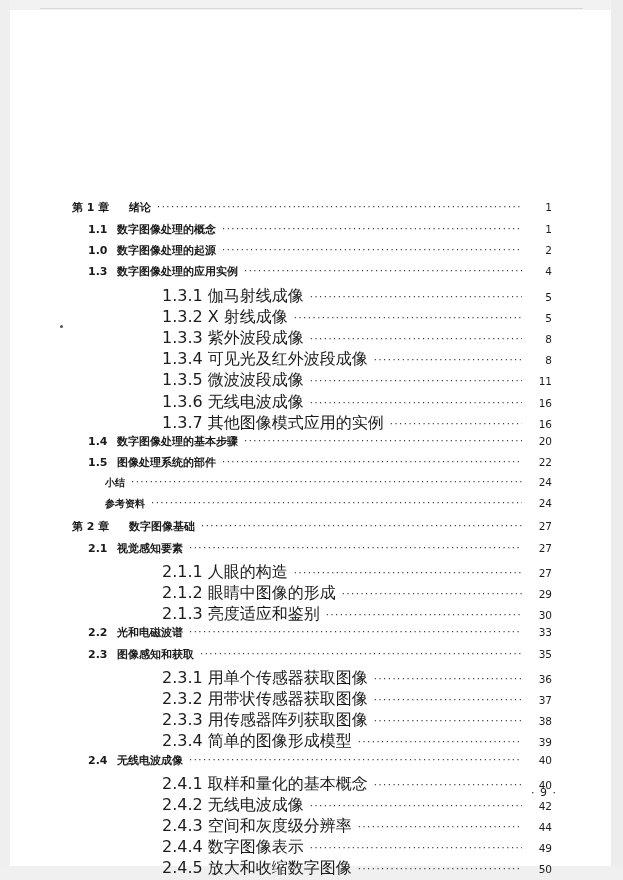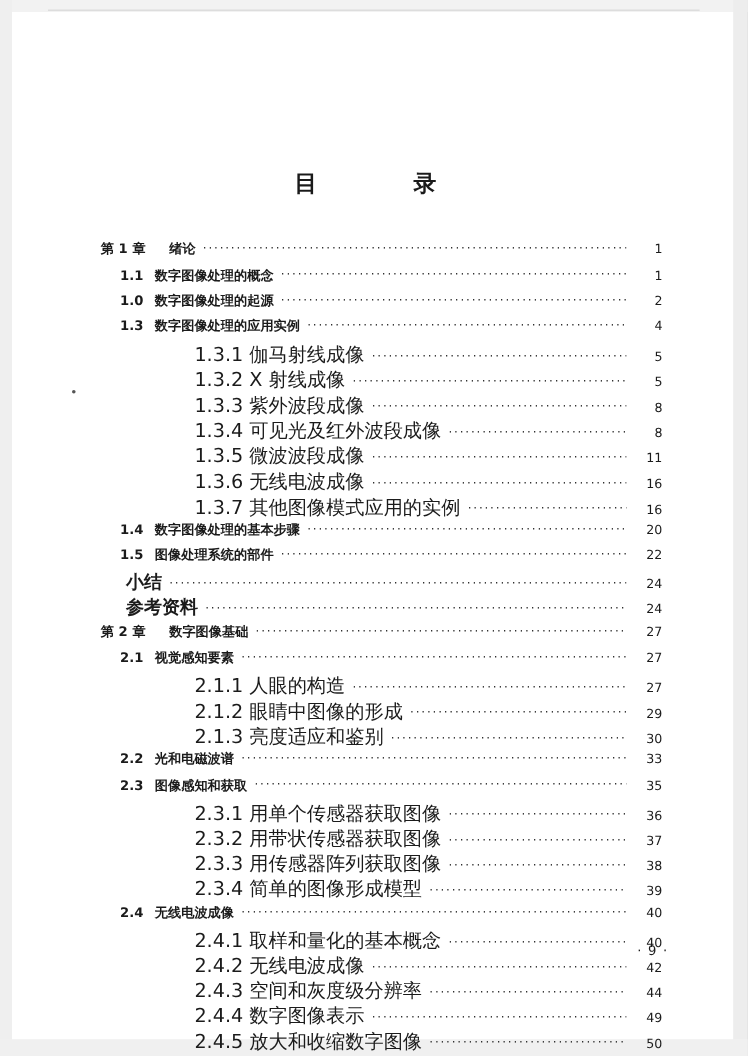--- a/index.html
+++ b/index.html
@@ -117,24 +117,24 @@
   .lvl-sec .num, .lvl-sec .lbl {
     font-weight: bold;
     font-size: 11px;
   }
   .lvl-sub .num, .lvl-sub .lbl {
     font-weight: normal;
     font-size: 16px;
   }
   .lvl-plain .lbl {
     font-weight: bold;
-    font-size: 15px;
-  }
-  .ind-0 { margin-left: 12px; }
-  .ind-1 { margin-left: 28px; }
+    font-size: 10px;
+  }
+  .ind-0 { margin-left: 0px; }
+  .ind-1 { margin-left: 16px; }
   .ind-2 { margin-left: 28px; }
   .ind-3 { margin-left: 90px; }
   .row .num.w-chap { min-width: 52px; }
   .row .num.w-sec  { min-width: 24px; }
   .row .num.w-sub  { min-width: 36px; }
   .footer {
     position: absolute;
     right: 66px;
     top: 786px;
     font-size: 11px;
@@ -155,21 +155,20 @@
 <body>
 
 <div class="page">
   <div class="edge-top"></div>
   <div class="edge-left"></div>
   <div class="edge-right"></div>
   <div class="edge-bottom"></div>
   <div class="hairline-top"></div>
 
   <div class="content">
-    <div class="title">目　　录</div>
     <div class="stray-dot"></div>
     <div class="toc" id="toc-list">
         <div class="row lvl-chapter ind-0">
           <span class="num w-chap">第 1 章</span>
           <span class="lbl">绪论</span>
           <span class="dots">························································································································</span>
           <span class="pg">1</span>
         </div>
         <div class="row lvl-sec ind-1">
           <span class="num w-sec">1.1</span>

